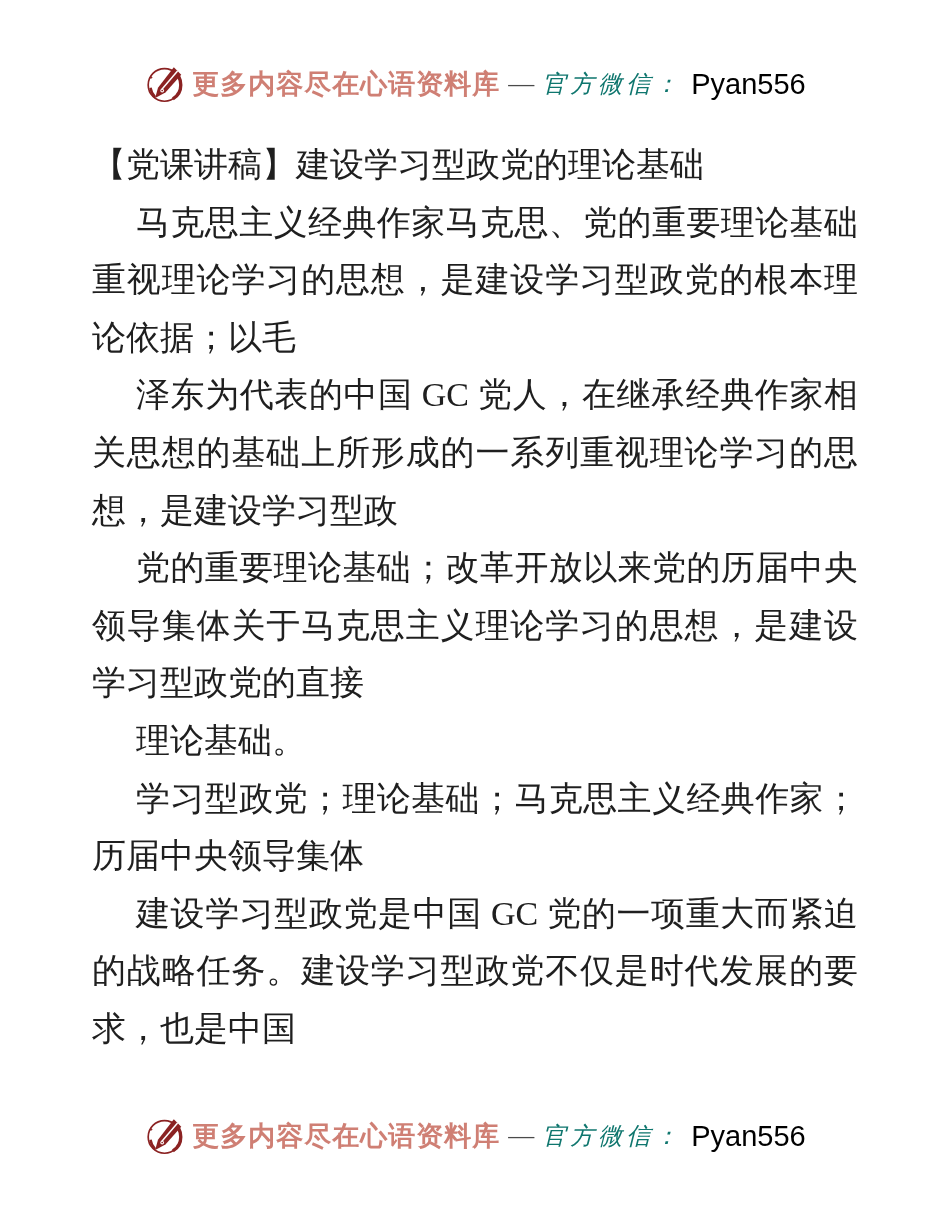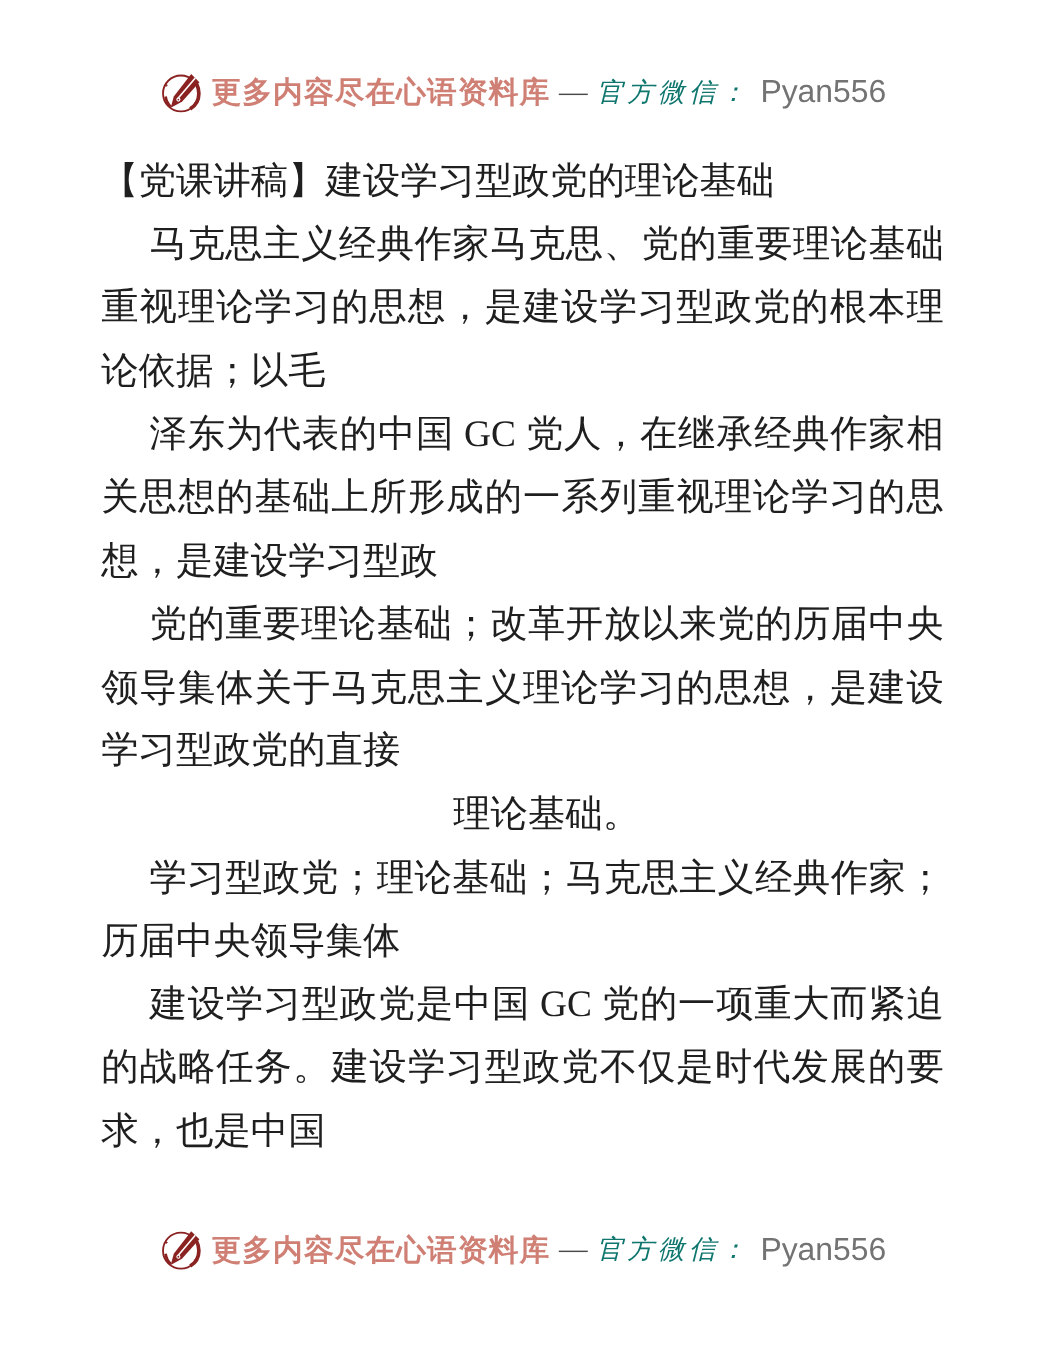--- a/index.html
+++ b/index.html
@@ -44,21 +44,21 @@
     margin: 0 1px;
   }
   .brand-label {
     font-size: 24px;
     color: #0f766e;
     font-style: italic;
     letter-spacing: 4px;
   }
   .brand-id {
     font-size: 29px;
-    color: #737373;
+    color: #000000;
     font-family: "Liberation Sans", "DejaVu Sans", sans-serif;
     margin-left: 2px;
   }
   .doc {
     position: absolute;
     top: 136px;
     left: 92px;
     width: 766px;
     font-size: 34px;
     line-height: 57.6px;
@@ -67,21 +67,20 @@
   .title {
     white-space: nowrap;
   }
   .line { }
   .line.just {
     text-align: justify;
     text-align-last: justify;
   }
   .line.indent {
     text-indent: 44px;
-    text-align: center;
   }
 </style>
 </head>
 <body>
 
 <div class="page">
 
   <div class="brandbar header">
     <svg class="logo" viewBox="0 0 44 44">
       <circle cx="22" cy="23" r="17.5" fill="none" stroke="#8b2222" stroke-width="1.8"></circle>

